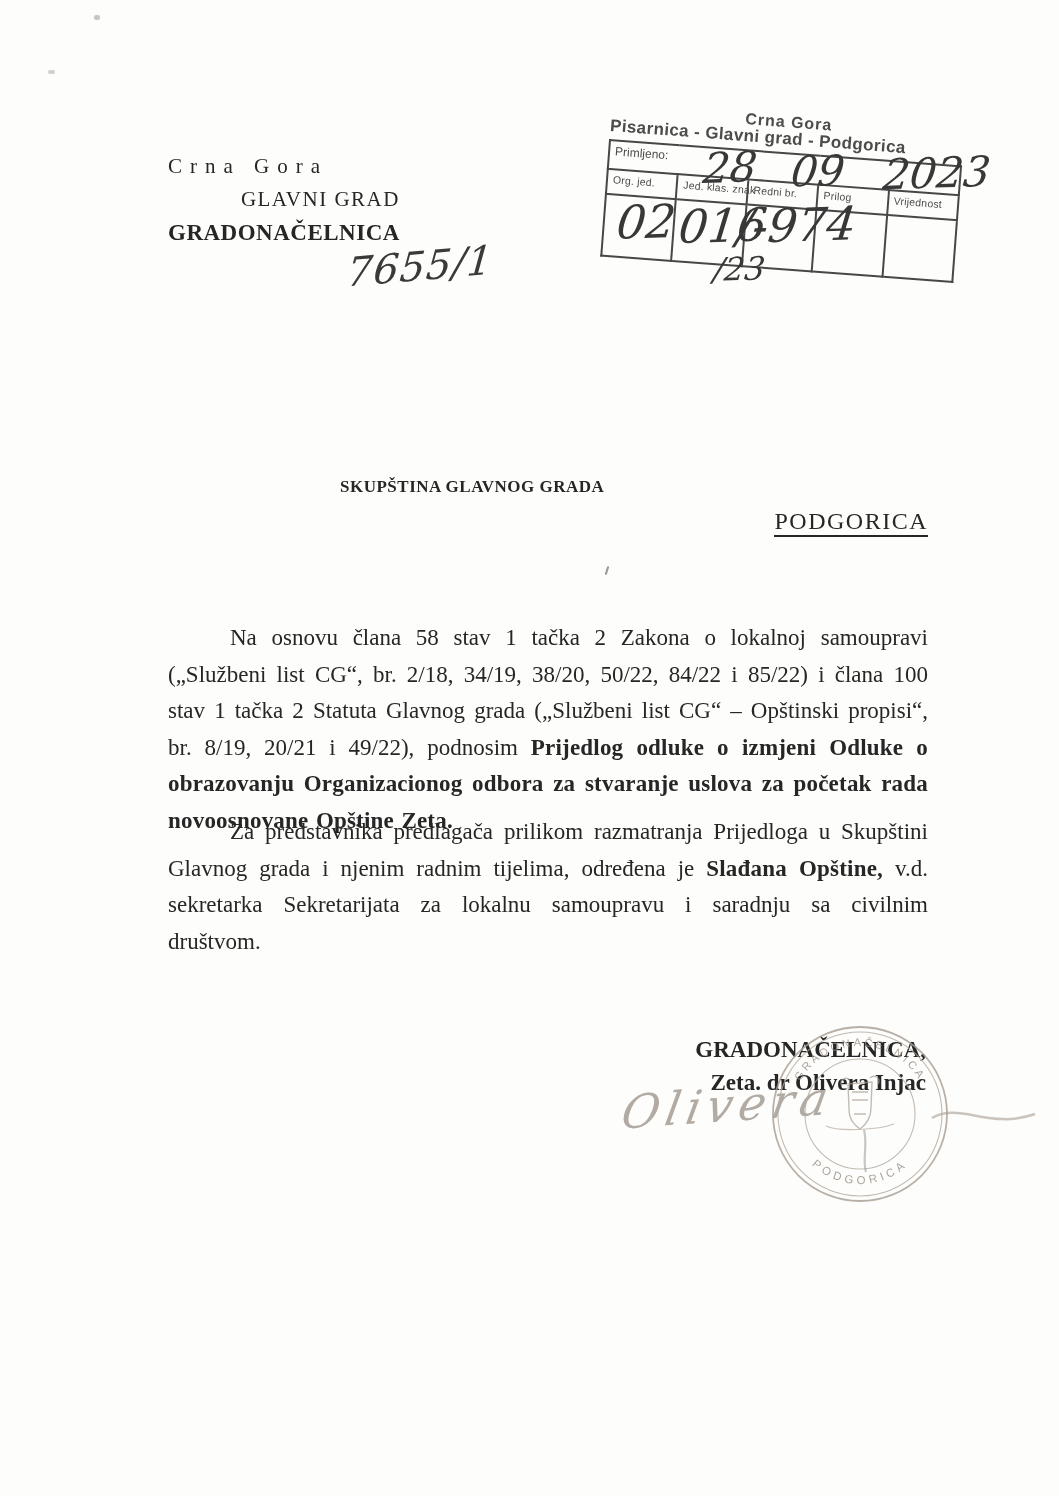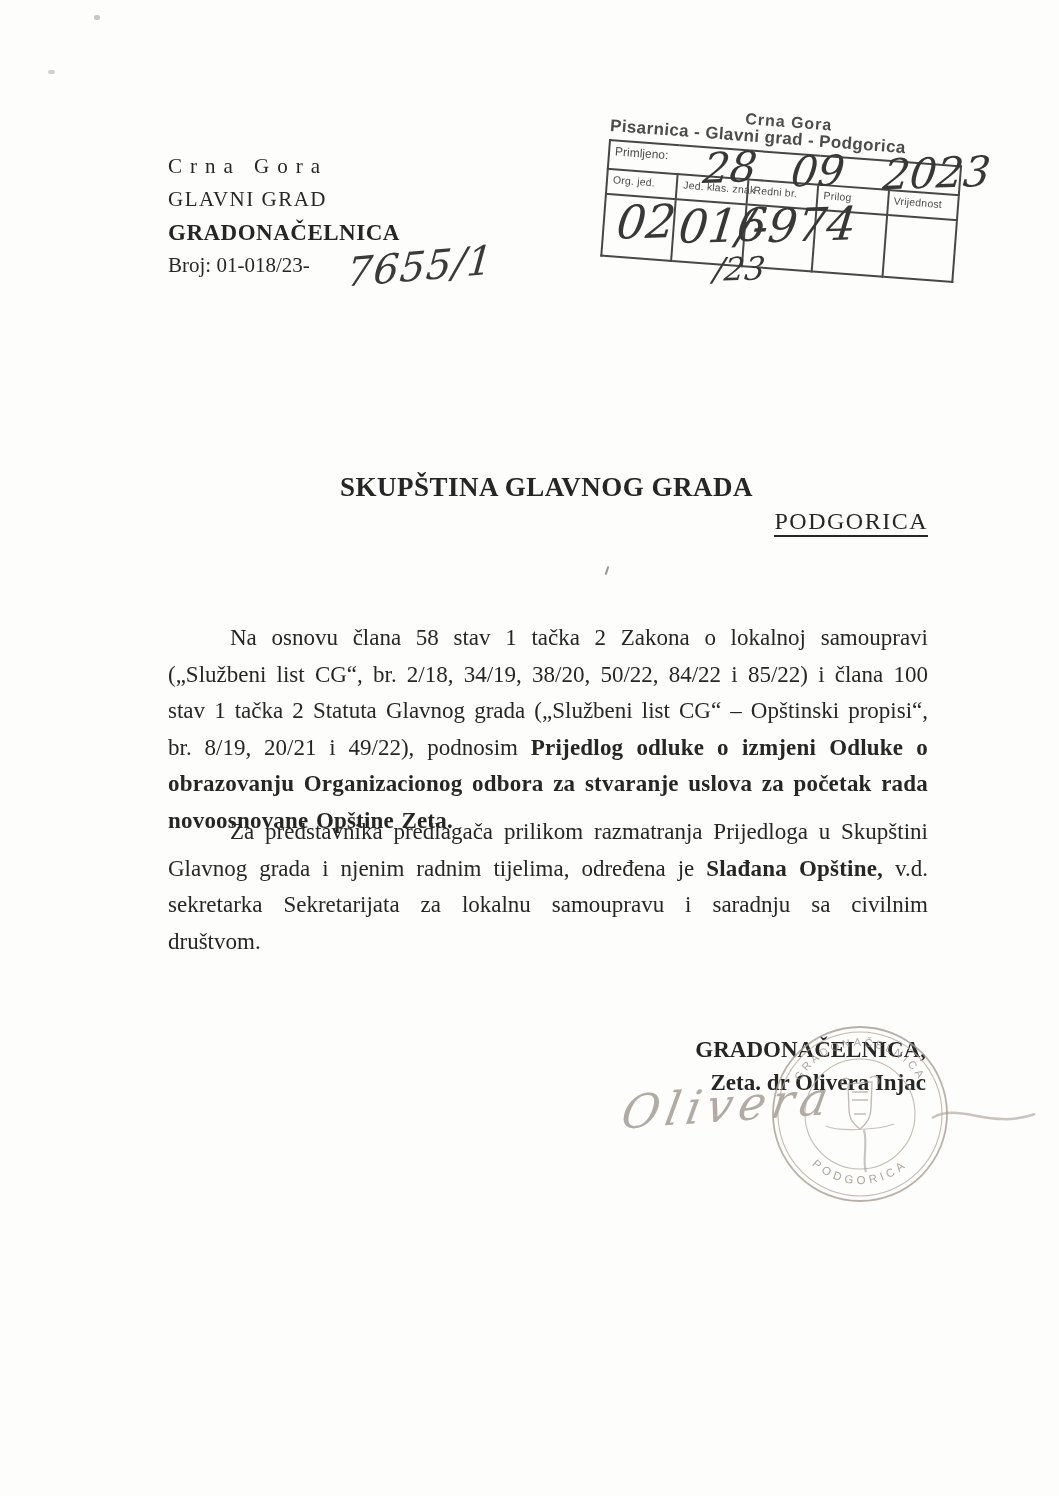--- a/index.html
+++ b/index.html
@@ -9,21 +9,21 @@
     font-family:"Liberation Serif",serif;
   }
   
   .speck{position:absolute;background:#9a9a9a;border-radius:2px;}
   .speck-a{left:94px;top:15px;width:6px;height:5px;opacity:.55;}
   .speck-b{left:48px;top:70px;width:7px;height:4px;opacity:.45;}
   .speck-c{left:606px;top:566px;width:2px;height:9px;background:#7d7d7d;transform:rotate(18deg);opacity:.8;}
   
   .sender{position:absolute;left:168px;top:150px;font-size:21px;line-height:33px;white-space:nowrap;}
   .sender .country{letter-spacing:8px;}
-  .sender .city{letter-spacing:1.5px;}
+  .sender .city{letter-spacing:1.5px;text-align:right;}
   .sender .office{font-weight:bold;font-size:23px;letter-spacing:.5px;}
   .hw{font-family:"DejaVu Serif",serif;font-style:italic;color:#3a3a3a;white-space:nowrap;}
   .ref-hw{position:absolute;left:347px;top:243px;font-size:40px;transform:rotate(-5deg) skewX(-10deg);letter-spacing:1px;}
   
   .stamp{
     position:absolute;left:612px;top:100px;width:356px;
     transform:rotate(4.3deg);transform-origin:0 0;
     color:#4c4c4c;font-family:"Liberation Sans",sans-serif;
   }
   .stamp .s-line1{text-align:center;font-weight:bold;font-size:16px;letter-spacing:1px;}
@@ -36,21 +36,21 @@
   .stamp .hw{position:absolute;transform:rotate(-6deg) skewX(-8deg);color:#383838;}
   .hw-d1{left:96px;top:34px;font-size:42px;}
   .hw-d2{left:184px;top:31px;font-size:42px;}
   .hw-d3{left:276px;top:24px;font-size:42px;}
   .hw-v1{left:14px;top:92px;font-size:46px;}
   .hw-v2{left:76px;top:90px;font-size:46px;}
   .hw-v3{left:134px;top:84px;font-size:46px;}
   .hw-v4{left:114px;top:140px;font-size:32px;}
   
   .recipient{position:absolute;left:340px;top:470px;width:588px;line-height:34px;}
-  .recipient .r-line1{font-weight:bold;font-size:27px;letter-spacing:.5px;}
+  .recipient .r-line1{font-weight:bold;font-size:17px;letter-spacing:.5px;}
   .recipient .r-line2{text-align:right;font-size:24px;letter-spacing:1.5px;}
   .recipient .r-line2 span{border-bottom:2px solid #262626;padding-bottom:1px;}
   
   .body-p{
     position:absolute;left:168px;width:760px;margin:0;
     font-size:23px;line-height:36.5px;text-align:justify;text-indent:62px;
     word-spacing:1.5px;
   }
   .p1{top:620px;}
   .p2{top:814px;word-spacing:4px;}
@@ -67,21 +67,20 @@
 <div class="page">
 
   <div class="speck speck-a"></div>
   <div class="speck speck-b"></div>
   <div class="speck speck-c"></div>
 
   <div class="sender">
     <div class="country">Crna Gora</div>
     <div class="city">GLAVNI GRAD</div>
     <div class="office">GRADONAČELNICA</div>
-    <div class="ref">Broj: 01-018/23-</div>
   </div>
   <div class="hw ref-hw">7655/1</div>
 
   <div class="stamp">
     <div class="s-line1">Crna Gora</div>
     <div class="s-line2">Pisarnica - Glavni grad - Podgorica</div>
     <table>
       <tbody>
           <tr class="row-received">
         <td colspan="5">Primljeno:</td>

